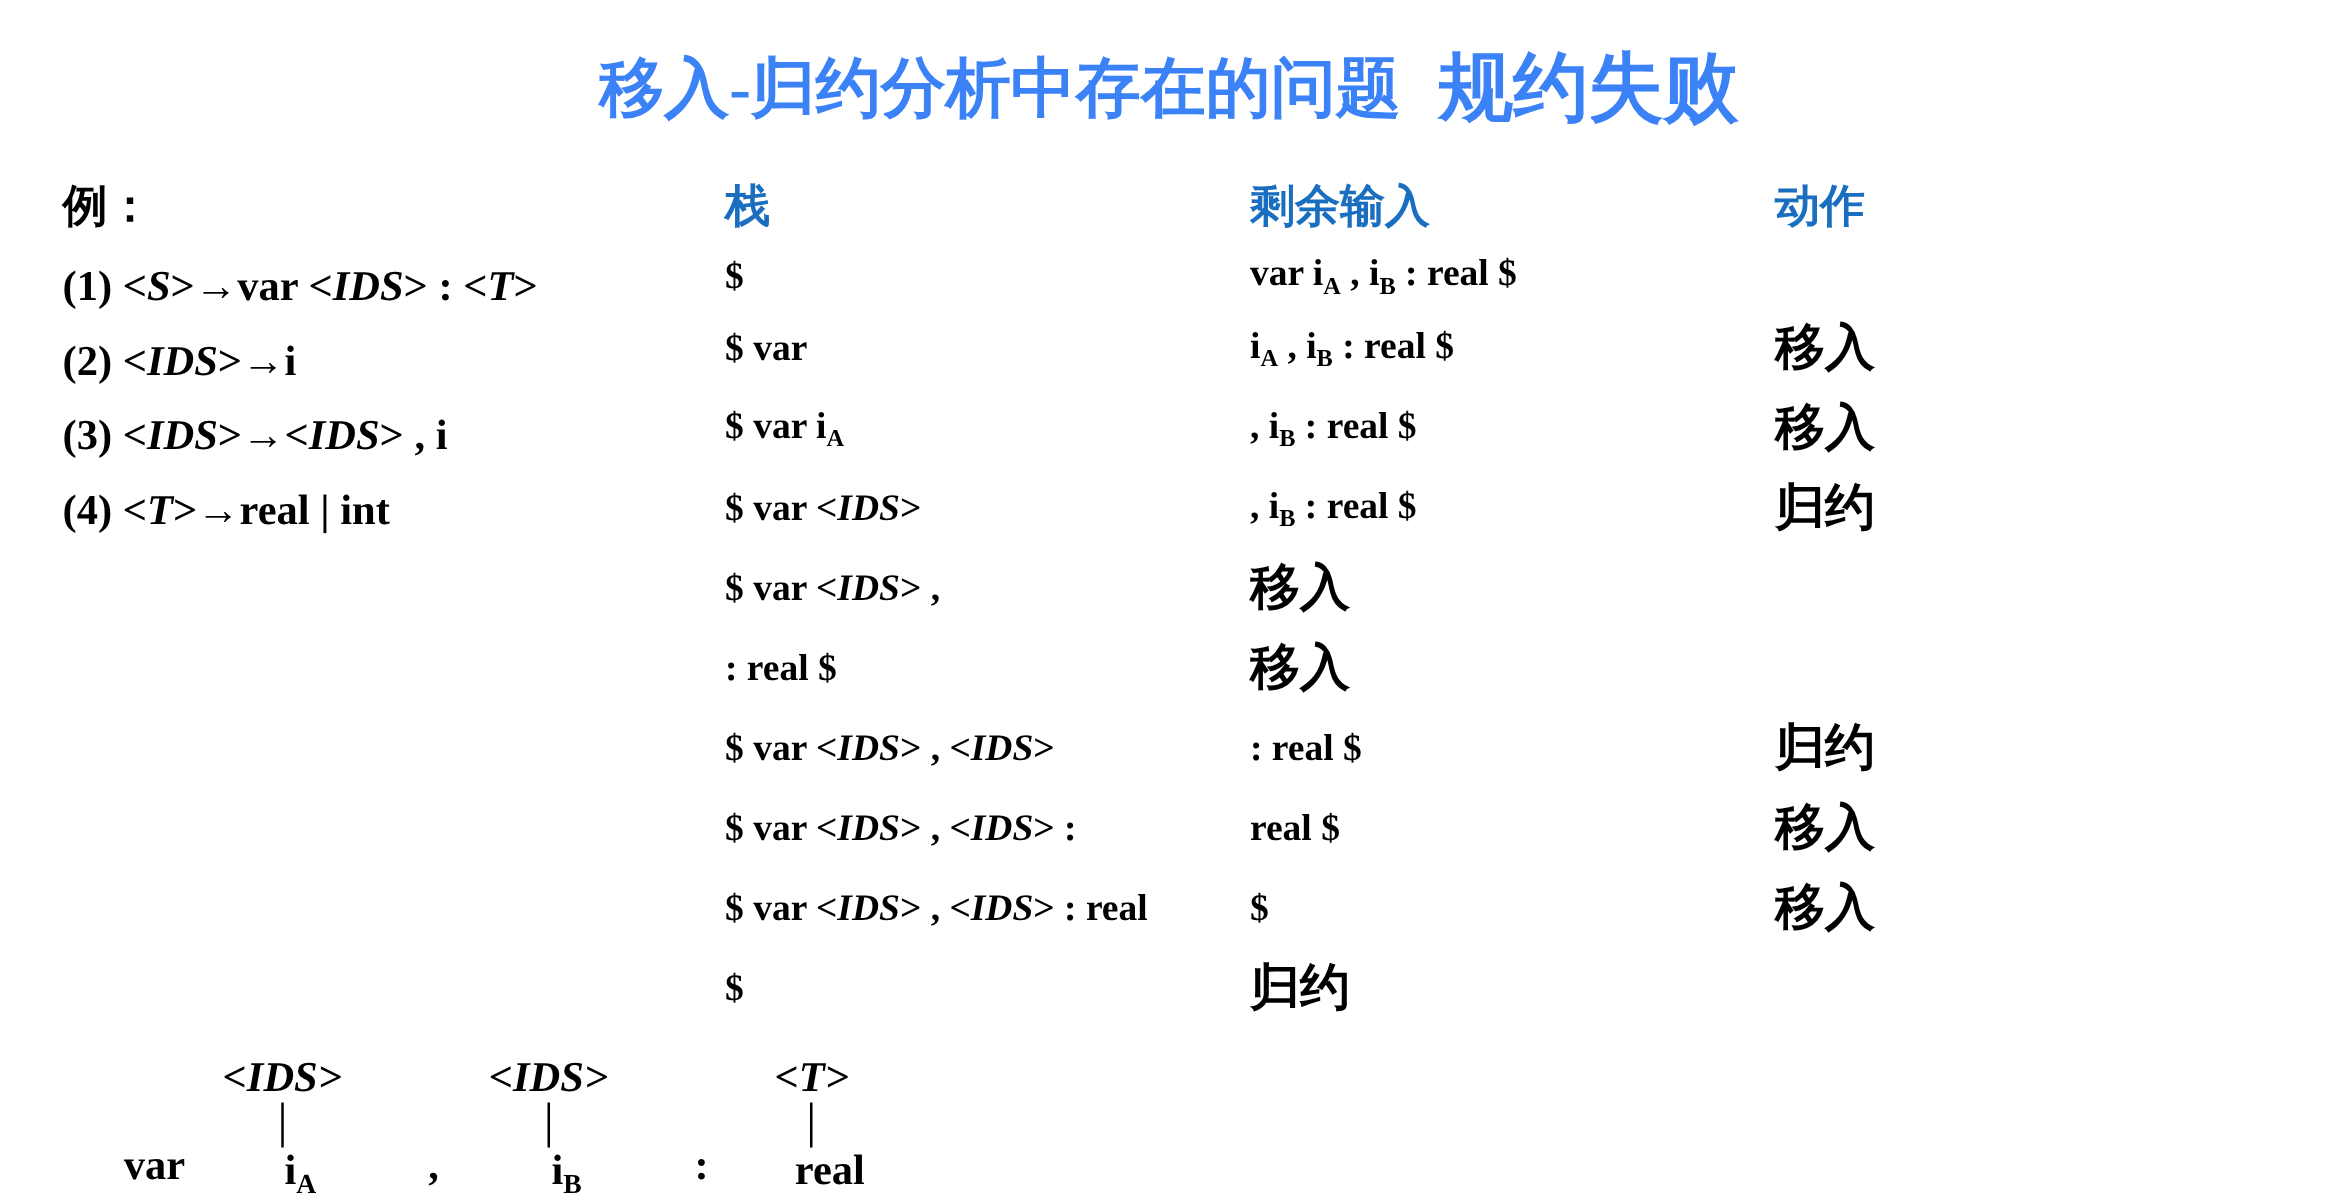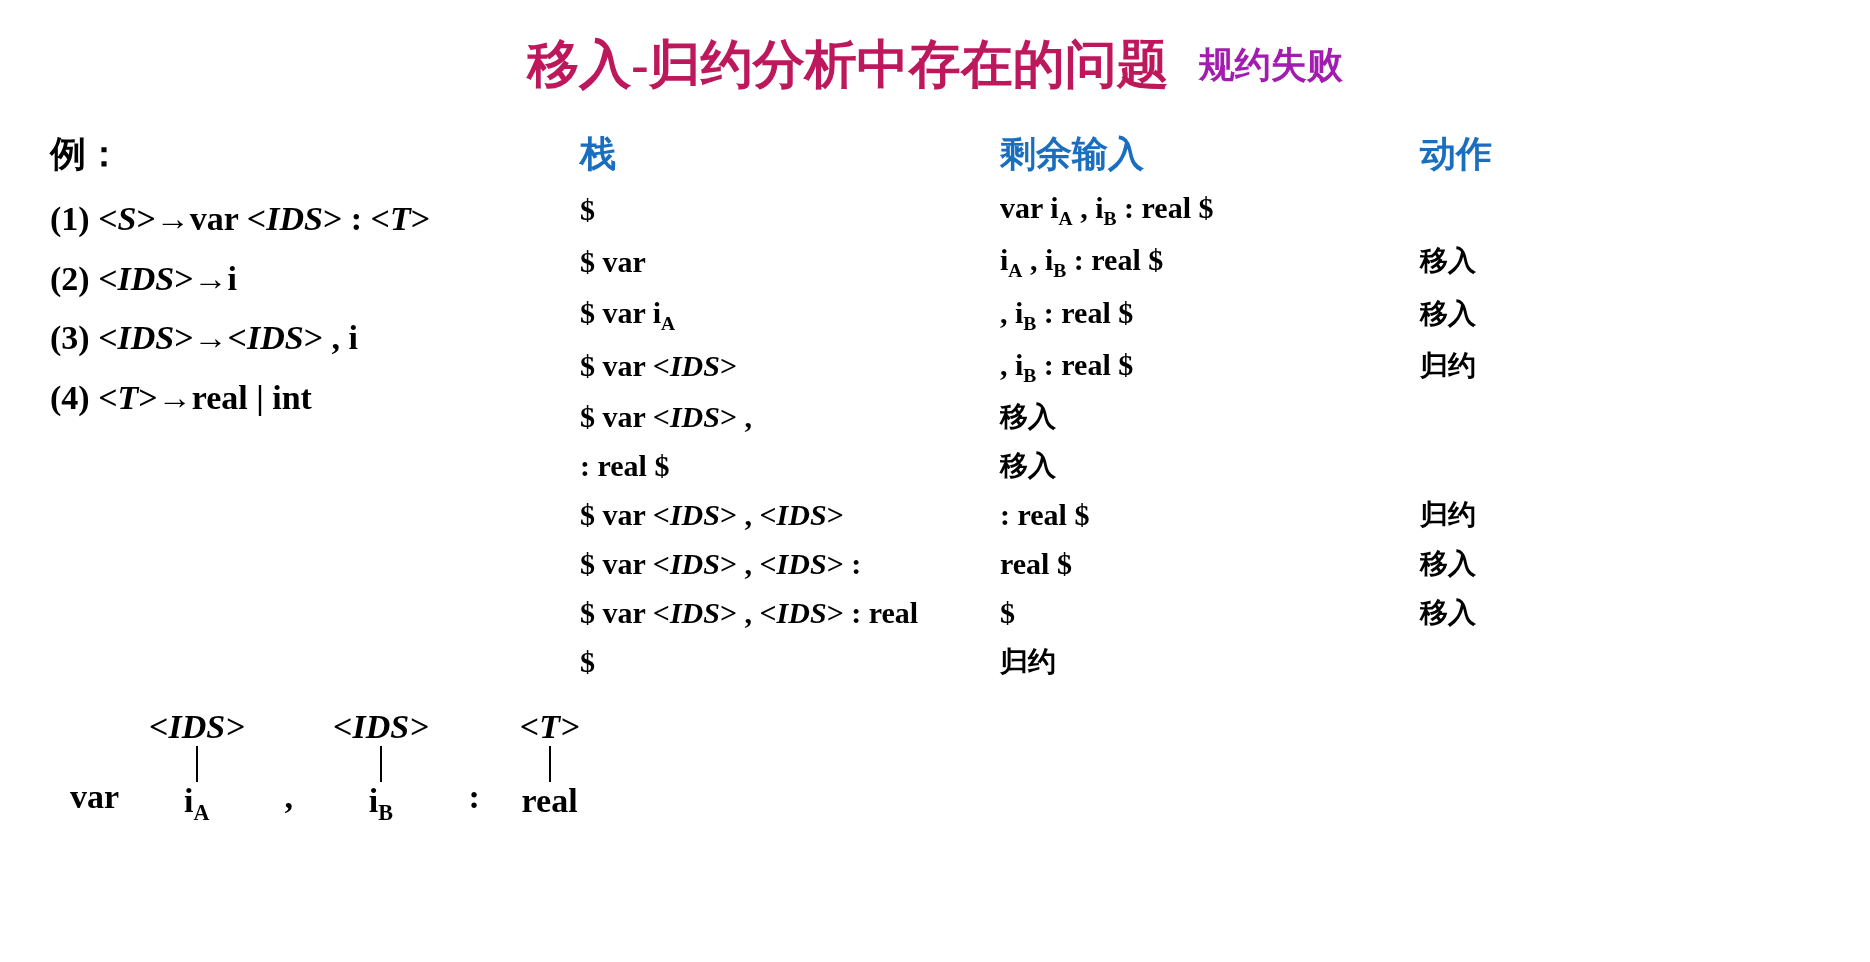--- a/index.html
+++ b/index.html
@@ -14,25 +14,25 @@
       text-align: center;
       font-size: 52px;
       font-weight: bold;
       margin-bottom: 30px;
       display: flex;
       align-items: center;
       justify-content: center;
       gap: 30px;
     }
     .title-main {
-      color: #be185d;
+      color: #3b82f6;
     }
     .title-sub {
-      color: #a21caf;
-      font-size: 36px;
+      color: #3b82f6;
+      font-size: 60px;
     }
     .content-area {
       display: flex;
       gap: 0px;
       margin-top: 10px;
     }
     
     .grammar-section {
       width: 520px;
       flex-shrink: 0;
@@ -75,21 +75,21 @@
     }
     .cell {
       font-size: 30px;
       font-weight: bold;
       line-height: 1.5;
       display: flex;
       align-items: center;
       flex-wrap: wrap;
     }
     .action-cell {
-      font-size: 28px;
+      font-size: 40px;
       font-weight: bold;
     }
     .red-underline {
       text-decoration: underline;
       text-decoration-color: red;
       text-decoration-thickness: 3px;
       text-underline-offset: 4px;
     }
     sub {
       font-size: 0.65em;
@@ -106,20 +106,21 @@
       font-style: italic;
     }
     .vert-line {
       width: 2px;
       height: 36px;
       background: #000;
     }
     .node-value {
       font-size: 34px;
       font-weight: bold;
+      margin-left: 29px;
     }
     .tree-container {
       display: flex;
       align-items: flex-start;
       margin-top: 20px;
       padding-left: 30px;
     }
   </style>
 </head>
 <body>

